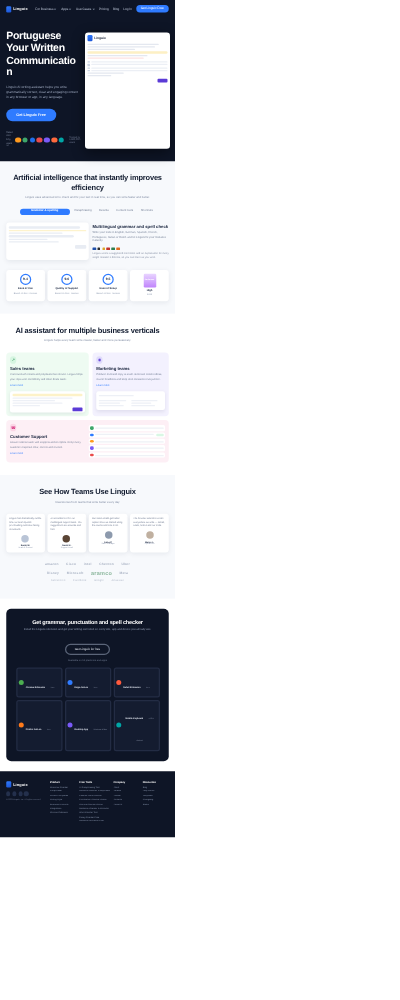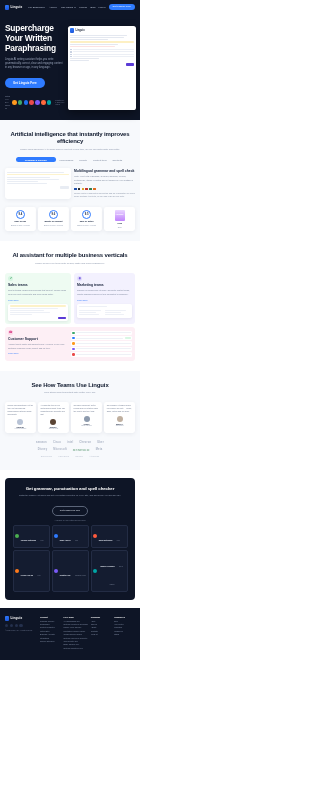--- a/index.html
+++ b/index.html
@@ -225,21 +225,21 @@
         <div class="nav-item">Blog</div>
       </div>
       <div class="nav-right">
         <span class="nav-login">Log In</span>
         <span class="btn-pill">Get Linguix Free</span>
       </div>
     </div>
 
     <div class="hero">
       <div class="hero-left">
-        <div class="hero-h1">Supercharge Your Written Paraphrasing</div>
+        <div class="hero-h1">Portuguese Your Written Communication</div>
         <div class="hero-sub">Linguix AI writing assistant helps you write grammatically correct, clear and engaging content in any browser or app, in any language.</div>
         <div class="hero-cta">Get Linguix Free</div>
         <div class="hero-rating">
           <div class="rating-txt">Rated 4.8 / 5 by users on</div>
           <div class="badge-row">
             <span class="badge-ic" style="background:#ff9a1e"></span>
             <span class="badge-ic" style="background:#3ea76b"></span>
             <span class="badge-ic" style="background:#1f6feb"></span>
             <span class="badge-ic" style="background:#e94b4b"></span>
             <span class="badge-ic" style="background:#7a5af8"></span>

